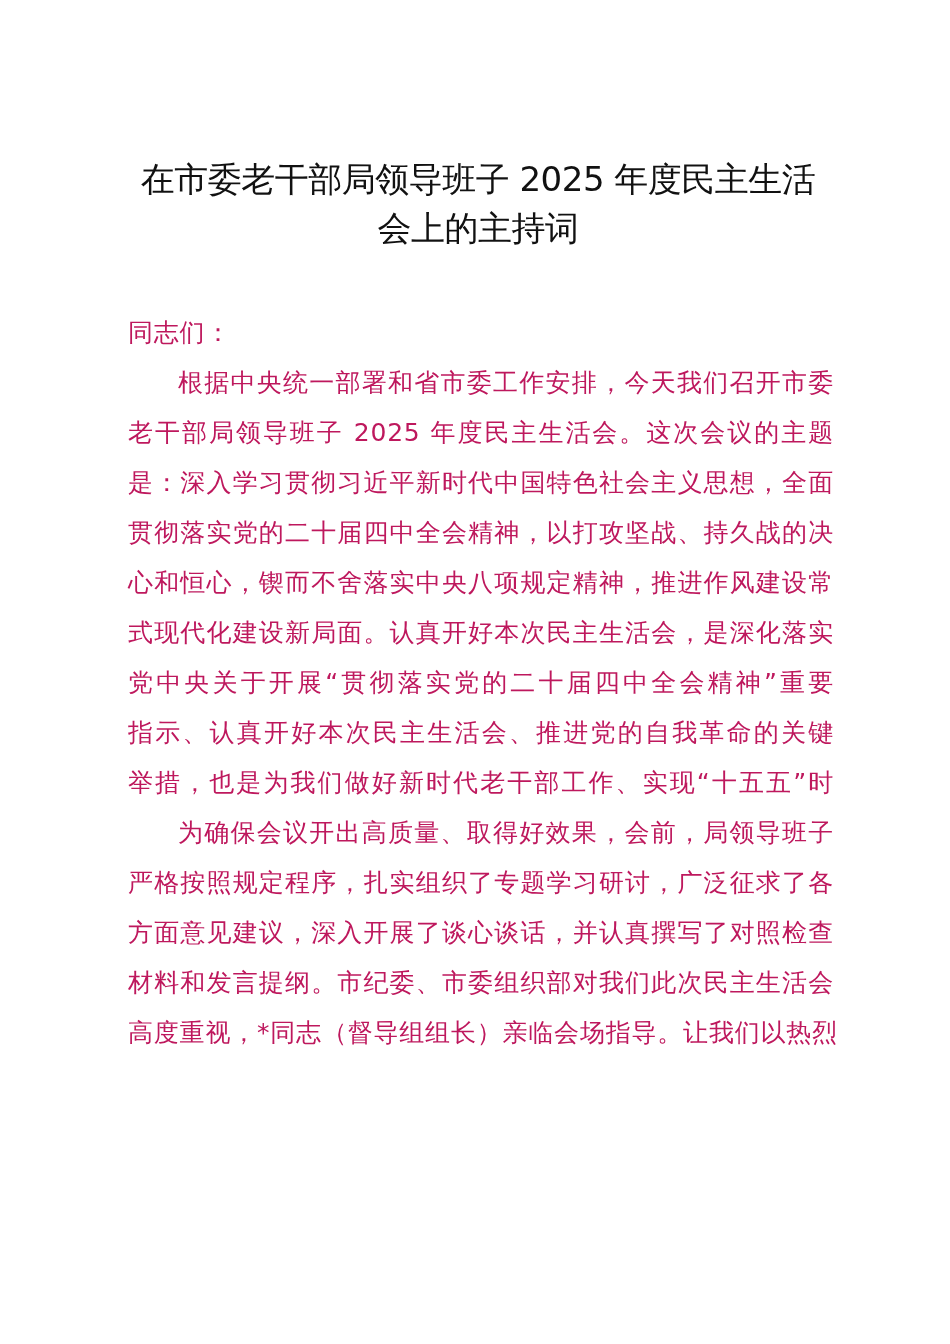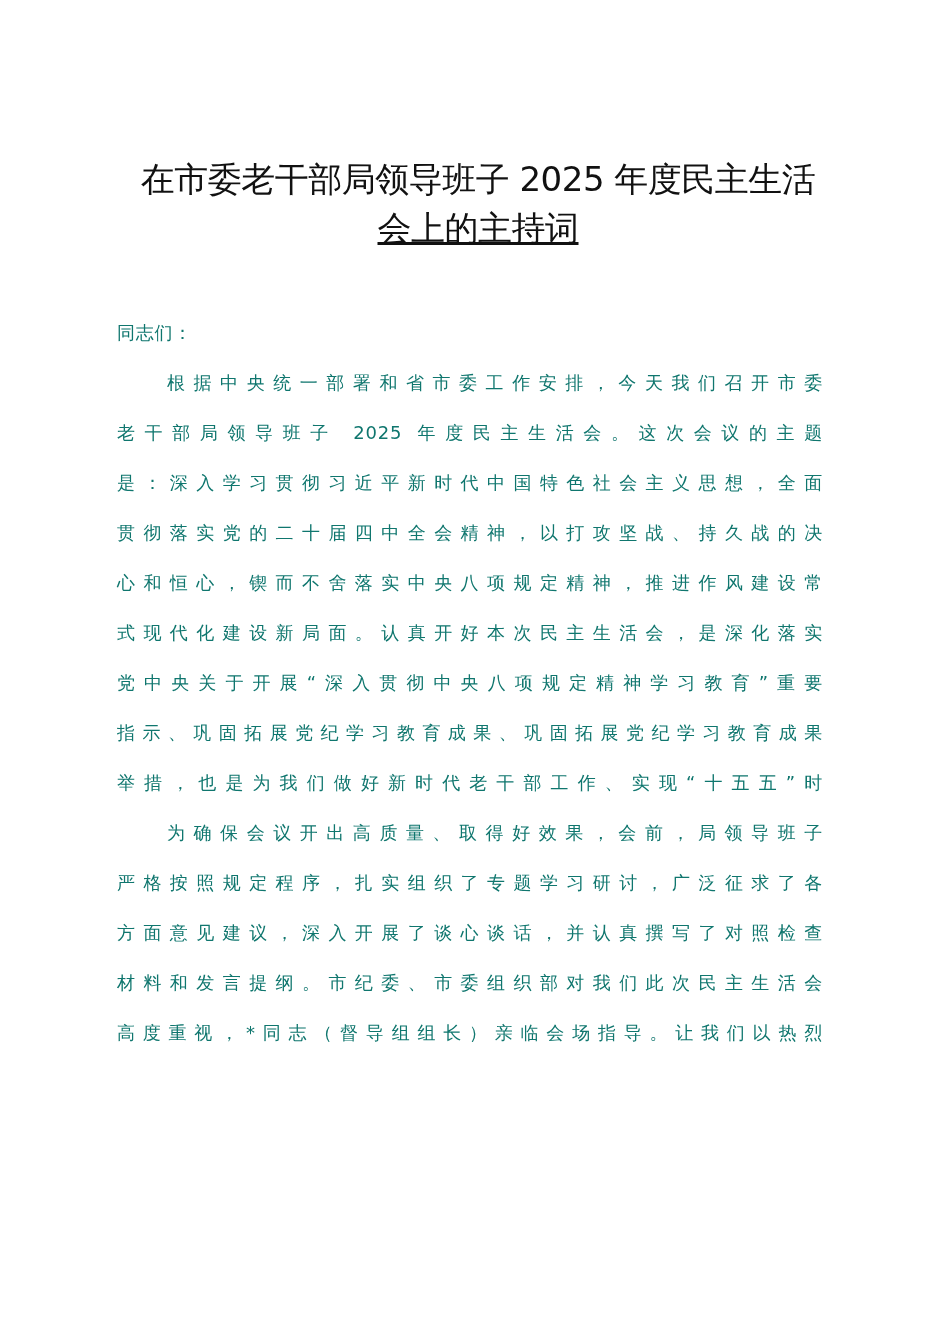--- a/index.html
+++ b/index.html
@@ -31,60 +31,60 @@
       text-align: center;
       font-size: 34px;
       line-height: 49px;
       letter-spacing: -0.5px;
       color: #111;
       margin: 0;
       font-weight: normal;
     }
     .body {
       position: absolute;
-      left: 117px;
+      left: 128px;
       top: 308px;
       width: 706px;
-      font-size: 18px;
+      font-size: 25px;
       line-height: 50px;
       letter-spacing: 0.8px;
-      color: #0f766e;
+      color: #be185d;
     }
     .line {
       display: block;
       white-space: nowrap;
       text-align: justify;
       text-align-last: justify;
     }
     .line.last {
       text-align-last: left;
     }
   </style>
 </head>
 <body>
 
 <div class="page">
 
   <h1 class="title">
     <span class="title-line" style="display:block;">在市委老干部局领导班子 2025 年度民主生活</span>
-    <span class="title-line" style="display:block;text-decoration:underline;">会上的主持词</span>
+    <span class="title-line" style="display:block;">会上的主持词</span>
   </h1>
 
   <div class="body">
     <div class="line last">同志们：</div>
 
     <div>
       <span class="line" style="padding-left:50px;">根据中央统一部署和省市委工作安排，今天我们召开市委</span>
       <span class="line">老干部局领导班子 2025 年度民主生活会。这次会议的主题</span>
       <span class="line">是：深入学习贯彻习近平新时代中国特色社会主义思想，全面</span>
       <span class="line">贯彻落实党的二十届四中全会精神，以打攻坚战、持久战的决</span>
       <span class="line">心和恒心，锲而不舍落实中央八项规定精神，推进作风建设常</span>
       <span class="line">式现代化建设新局面。认真开好本次民主生活会，是深化落实</span>
-      <span class="line">党中央关于开展“深入贯彻中央八项规定精神学习教育”重要</span>
-      <span class="line">指示、巩固拓展党纪学习教育成果、巩固拓展党纪学习教育成果</span>
+      <span class="line">党中央关于开展“贯彻落实党的二十届四中全会精神”重要</span>
+      <span class="line">指示、认真开好本次民主生活会、推进党的自我革命的关键</span>
       <span class="line">举措，也是为我们做好新时代老干部工作、实现“十五五”时</span>
     </div>
 
     <div>
       <span class="line" style="padding-left:50px;">为确保会议开出高质量、取得好效果，会前，局领导班子</span>
       <span class="line">严格按照规定程序，扎实组织了专题学习研讨，广泛征求了各</span>
       <span class="line">方面意见建议，深入开展了谈心谈话，并认真撰写了对照检查</span>
       <span class="line">材料和发言提纲。市纪委、市委组织部对我们此次民主生活会</span>
       <span class="line">高度重视，*同志（督导组组长）亲临会场指导。让我们以热烈</span>
     </div>

